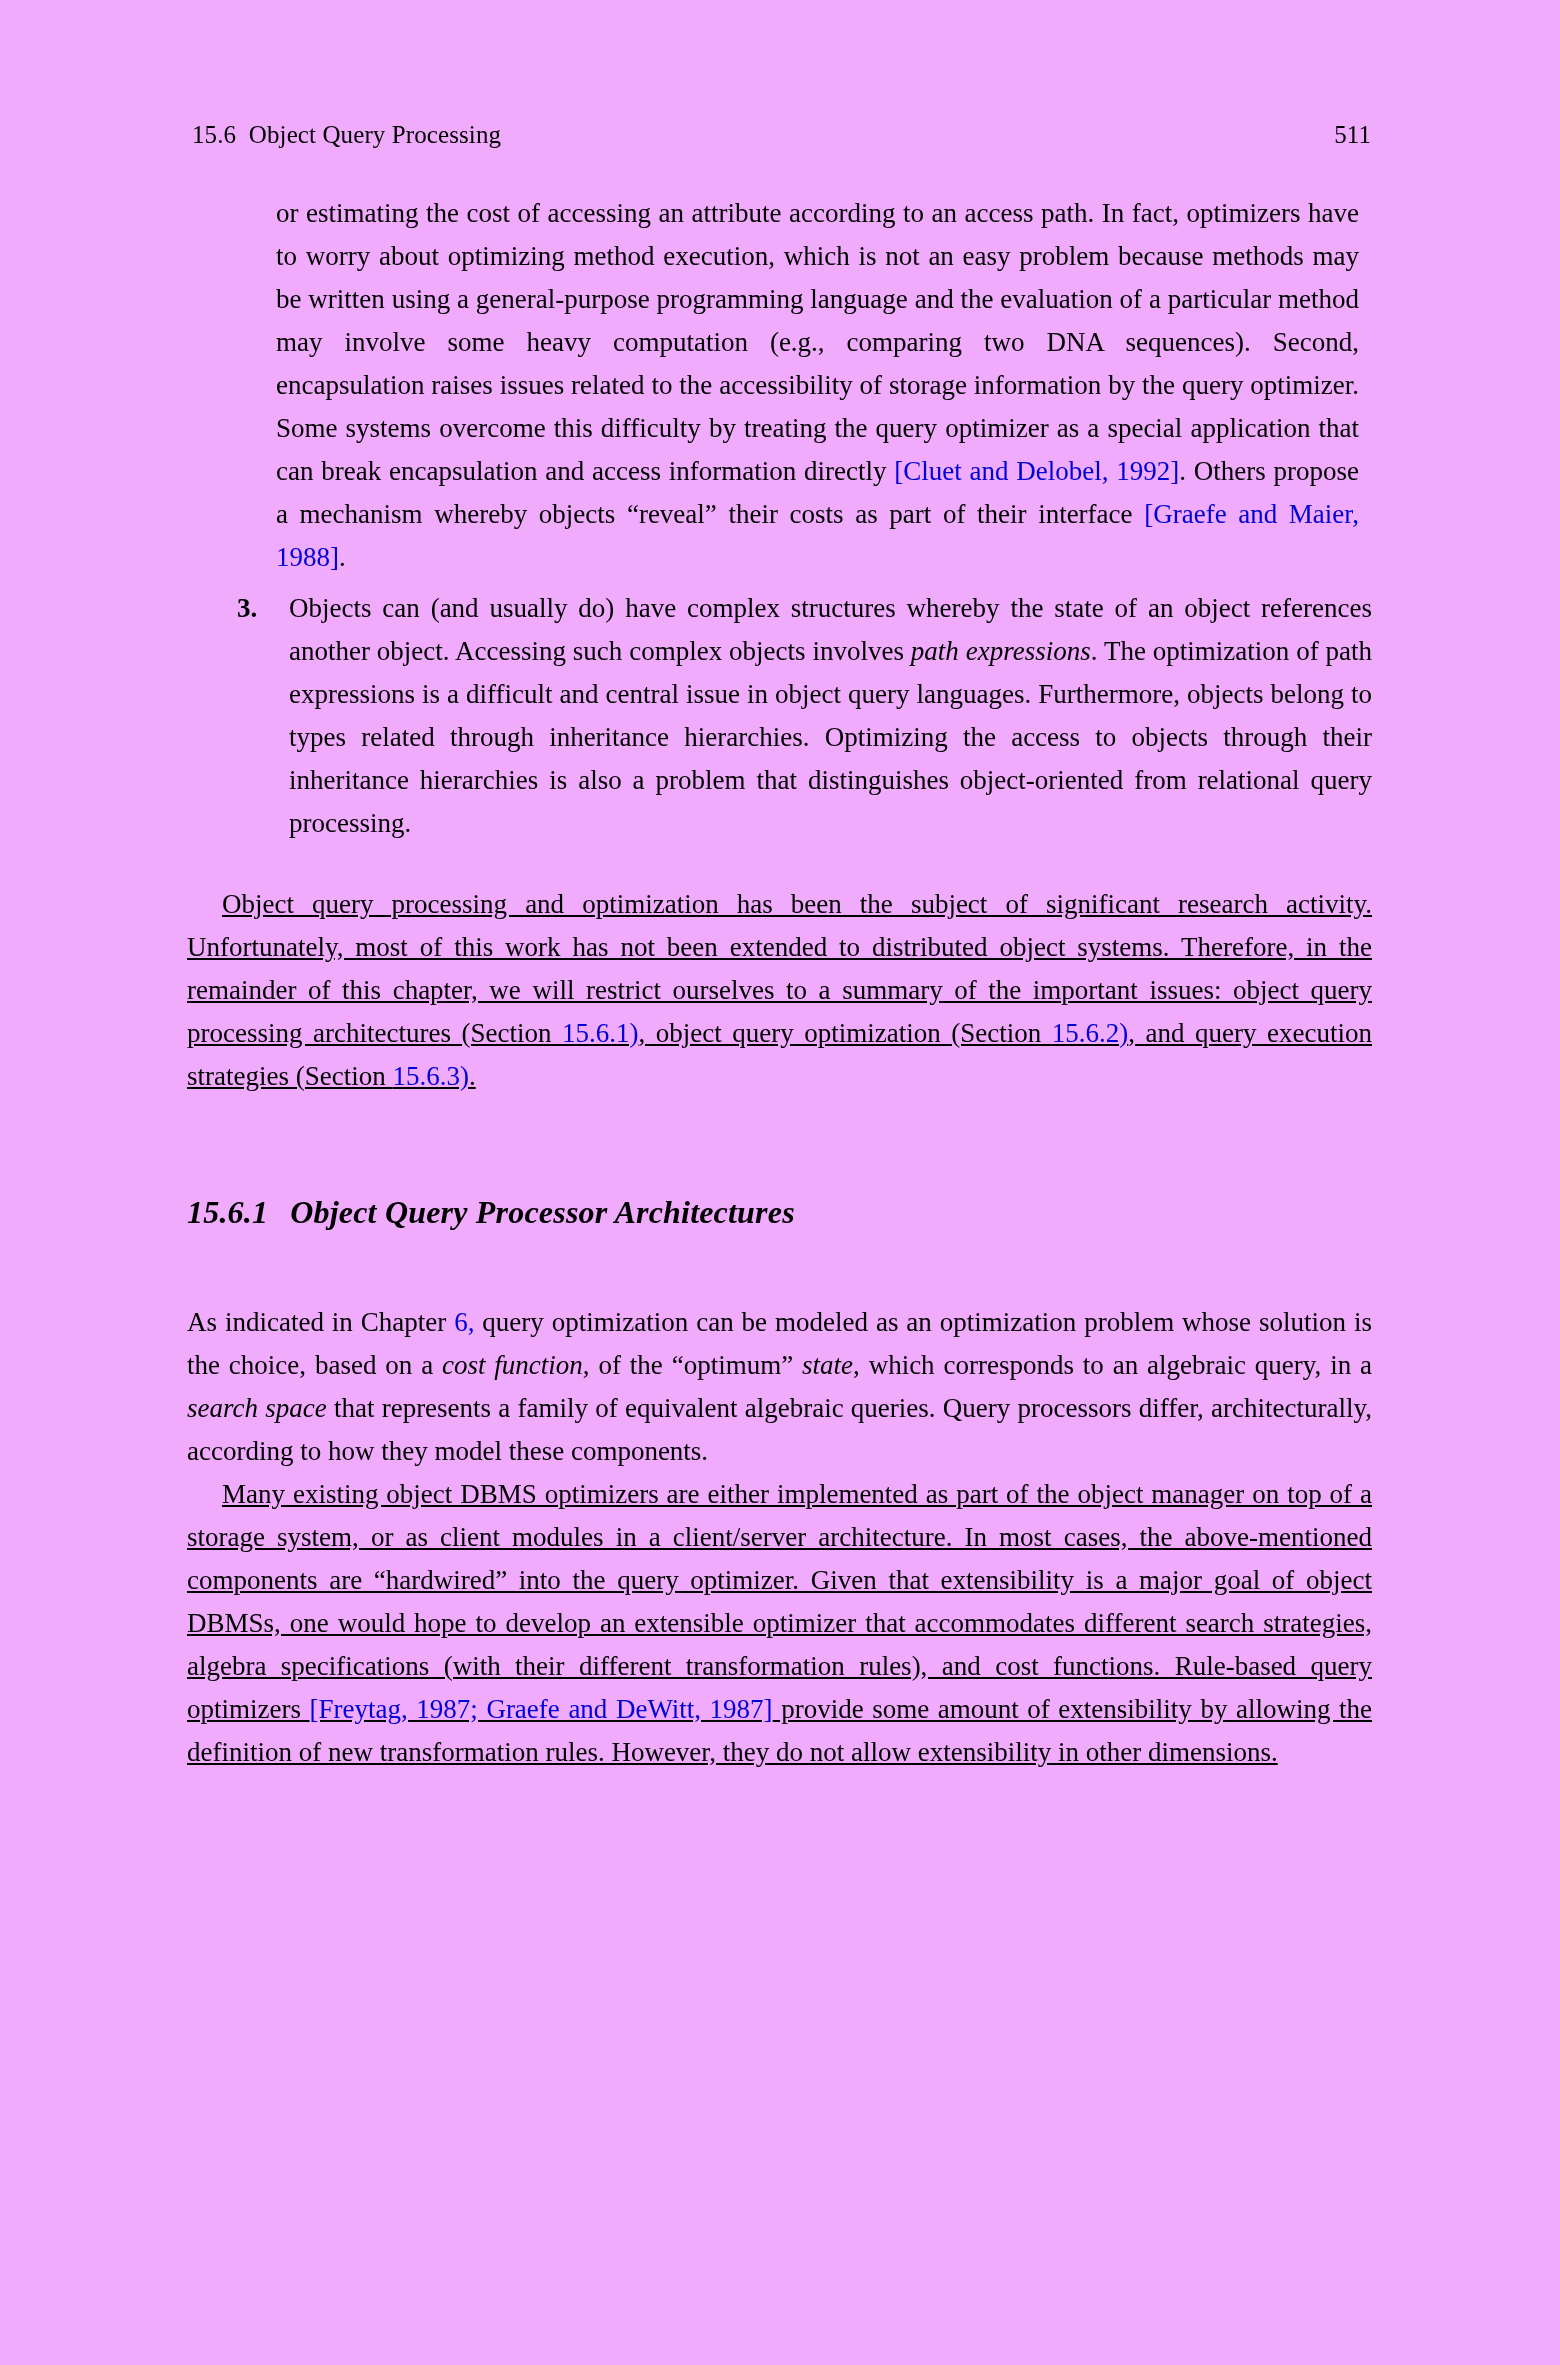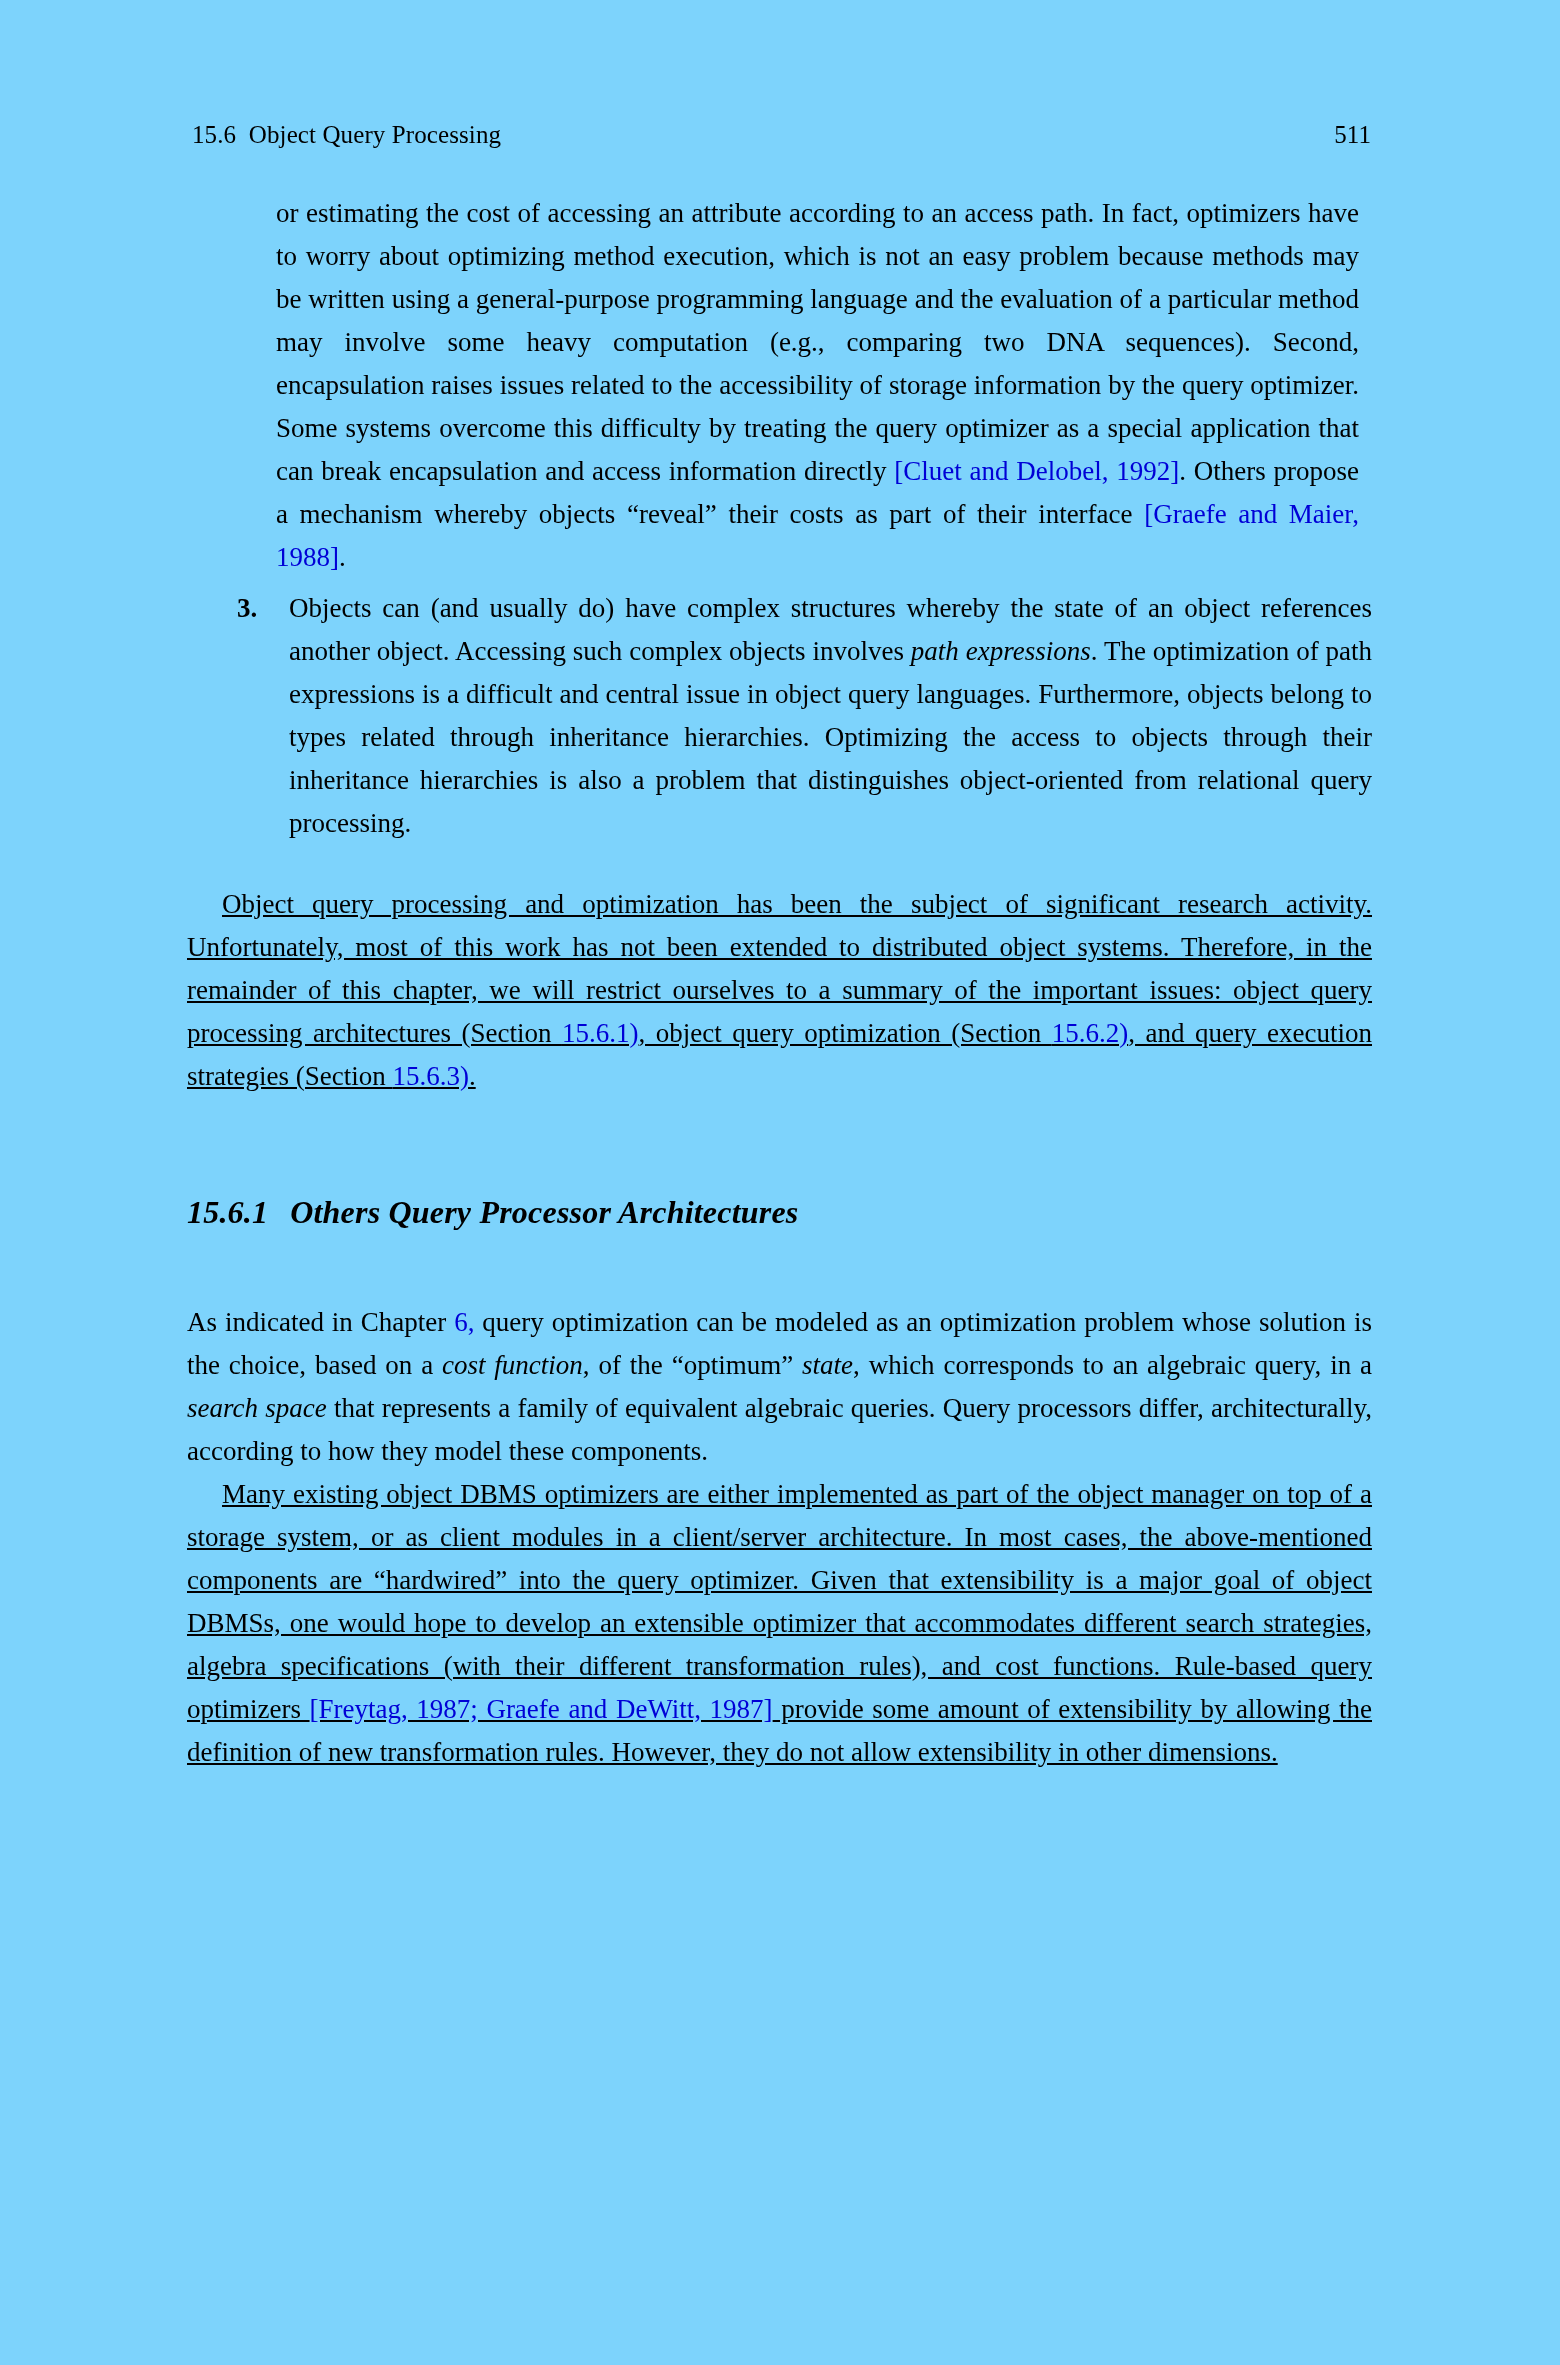--- a/index.html
+++ b/index.html
@@ -11,21 +11,21 @@
     width: 1560px;
     height: 2366px;
     font-family: "Liberation Serif", "DejaVu Serif", serif;
     color: #000000;
     -webkit-font-smoothing: antialiased;
   }
   .page {
     position: relative;
     width: 1560px;
     height: 2366px;
-    background: #7dd3fc;
+    background: #f0abfc;
     overflow: hidden;
   }
 
   
   .running-head {
     position: absolute;
     left: 192px;
     top: 122px;
     width: 1179px;
     display: flex;
@@ -131,21 +131,21 @@
 
     <div class="gap-after-list"></div>
 
     <p class="para-indent">
       <span>Object query processing and optimization has been the subject of significant research activity. Unfortunately, most of this work has not been extended to distributed object systems. Therefore, in the remainder of this chapter, we will restrict ourselves to a summary of the important issues: object query processing architectures (Section </span><span class="blue">15.6.1)</span><span>, object query optimization (Section </span><span class="blue">15.6.2)</span><span>, and query execution strategies (Section </span><span class="blue">15.6.3)</span><span>.</span>
     </p>
 
     <div class="space-before-head"></div>
 
     <h2 class="section-head">
-      <span class="num">15.6.1</span><span>Others Query Processor Architectures</span>
+      <span class="num">15.6.1</span><span>Object Query Processor Architectures</span>
     </h2>
 
     <div class="space-after-head"></div>
 
     <p>
       <span>As indicated in Chapter </span><span class="blue">6,</span><span> query optimization can be modeled as an optimization problem whose solution is the choice, based on a </span><span class="ital">cost function</span><span>, of the “optimum” </span><span class="ital">state</span><span>, which corresponds to an algebraic query, in a </span><span class="ital">search space</span><span> that represents a family of equivalent algebraic queries. Query processors differ, architecturally, according to how they model these components.</span>
     </p>
 
     <p class="para-indent">
       <span>Many existing object DBMS optimizers are either implemented as part of the object manager on top of a storage system, or as client modules in a client/server architecture. In most cases, the above-mentioned components are “hardwired” into the query optimizer. Given that extensibility is a major goal of object DBMSs, one would hope to develop an extensible optimizer that accommodates different search strategies, algebra specifications (with their different transformation rules), and cost functions. Rule-based query optimizers </span><span class="blue">[Freytag, 1987; Graefe and DeWitt, 1987]</span><span> provide some amount of extensibility by allowing the definition of new transformation rules. However, they do not allow extensibility in other dimensions.</span>

